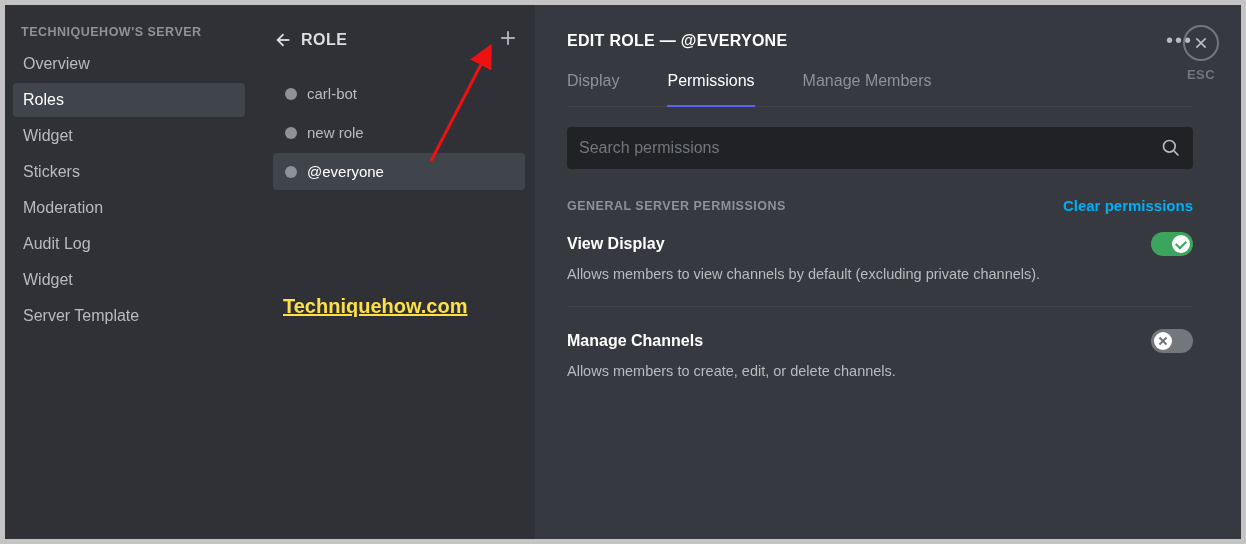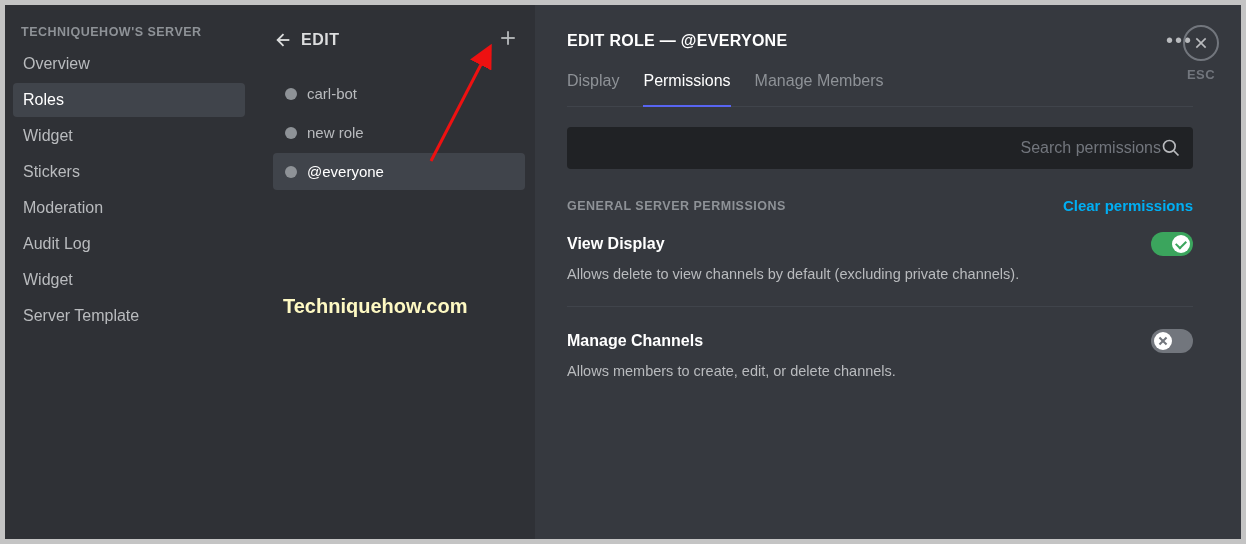--- a/index.html
+++ b/index.html
@@ -77,23 +77,24 @@
     margin-bottom: 2px;
   }
   .role-item.active { background: #40444b; color: #fff; }
   .role-dot {
     width: 12px; height: 12px; border-radius: 50%; background: #8e9297;
   }
   .watermark {
     position: absolute;
     left: 30px;
     top: 290px;
-    color: #fef9c3;
+    color: #fde047;
     font-weight: 700;
     font-size: 20px;
+    text-decoration: underline;
   }
   .main {
     flex: 1;
     background: #36393f;
     padding: 24px 48px 0 32px;
     position: relative;
     overflow: hidden;
   }
   .main-header {
     display: flex;
@@ -103,21 +104,21 @@
   }
   .main-title {
     color: #fff;
     font-weight: 700;
     font-size: 16px;
     letter-spacing: 0.3px;
   }
   .more-icon { color: #b9bbbe; font-size: 20px; letter-spacing: 2px; cursor: pointer; }
   .tabs {
     display: flex;
-    gap: 24px;
+    gap: 48px;
     border-bottom: 1px solid #40444b;
     margin-bottom: 20px;
   }
   .tab {
     color: #8e9297;
     font-size: 16px;
     padding: 0 0 16px 0;
     cursor: pointer;
     position: relative;
   }
@@ -138,21 +139,20 @@
     height: 42px;
     margin-bottom: 28px;
   }
   .search-input {
     flex: 1;
     background: transparent;
     border: none;
     outline: none;
     color: #84cc16;
     font-size: 16px;
-    text-align: right;
   }
   .search-input::placeholder { color: #72767d; }
   .search-icon { color: #b9bbbe; }
   .section-header {
     display: flex;
     justify-content: space-between;
     align-items: center;
     margin-bottom: 18px;
   }
   .section-title {
@@ -244,21 +244,21 @@
     <div class="nav-item">Server Template</div>
   </div>
 
   <div class="middle-col">
     <div class="back-row">
       <div class="back-btn">
         <svg class="back-arrow" viewBox="0 0 24 24" fill="none" stroke="#dcddde" stroke-width="2.2">
           <path d="M15 5 L8 12 L15 19"></path>
           <path d="M8 12 L22 12"></path>
         </svg>
-        <span class="back-text">EDIT</span>
+        <span class="back-text">ROLE</span>
       </div>
       <div class="plus-btn">
         <svg width="18" height="18" viewBox="0 0 24 24" fill="none" stroke="#b9bbbe" stroke-width="2.4">
           <path d="M12 3 L12 21"></path>
             <path d="M3 12 L21 12"></path>
         </svg>
       </div>
     </div>
 
     <div class="role-list">
@@ -313,21 +313,21 @@
       <div class="clear-link">Clear permissions</div>
     </div>
 
     <div class="perm-row">
       <div class="perm-top">
         <div class="perm-name">View Display</div>
         <div class="toggle on">
           <div class="toggle-knob"></div>
         </div>
       </div>
-      <div class="perm-desc">Allows delete to view channels by default (excluding private channels).</div>
+      <div class="perm-desc">Allows members to view channels by default (excluding private channels).</div>
     </div>
 
     <div class="perm-row">
       <div class="perm-top">
         <div class="perm-name">Manage Channels</div>
         <div class="toggle off">
           <div class="toggle-knob"></div>
         </div>
       </div>
       <div class="perm-desc">Allows members to create, edit, or delete channels.</div>

